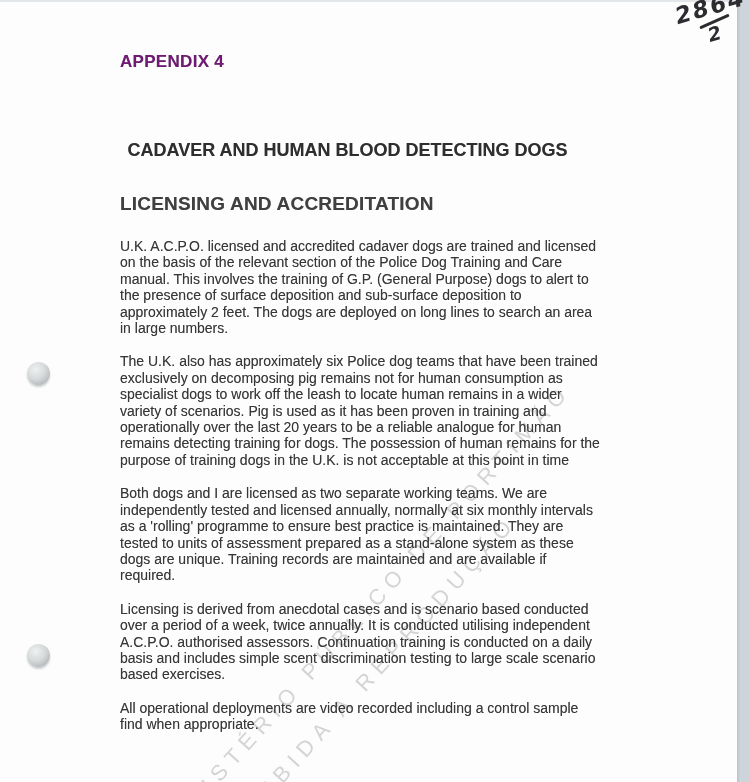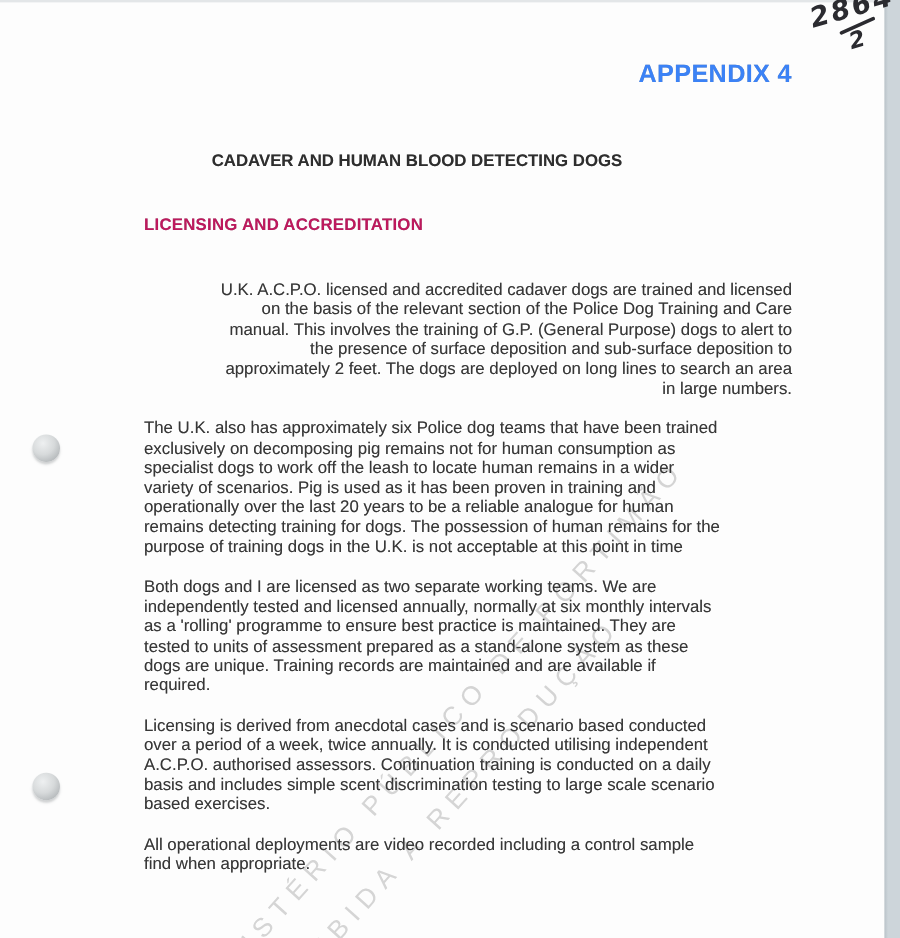--- a/index.html
+++ b/index.html
@@ -53,36 +53,36 @@
   }
   .handnote .den{
     font-size:19px;font-weight:bold;font-style:italic;margin:-1px 0 0 26px;
   }
   
   .content{
     position:absolute;left:120px;top:52px;width:540px;color:#373737;
     z-index:2;text-shadow:0 0 .5px rgba(55,55,55,.45);
   }
   .appendix{
-    font-size:21px;font-weight:bold;color:#3b82f6;letter-spacing:.3px;
-    height:19px;line-height:19px;text-align:right;
+    font-size:17px;font-weight:bold;color:#701a75;letter-spacing:.3px;
+    height:19px;line-height:19px;
   }
   .doc-title{
-    margin-top:51px;width:455px;text-align:center;
-    font-size:14px;font-weight:bold;color:#2e2e2e;line-height:22px;
+    margin-top:68px;width:455px;text-align:center;
+    font-size:18px;font-weight:bold;color:#2e2e2e;line-height:22px;
   }
   .section-heading{
-    margin-top:34px;font-size:14px;font-weight:bold;color:#be185d;
+    margin-top:34px;font-size:19px;font-weight:bold;color:#404040;
     height:18px;line-height:18px;letter-spacing:.2px;
   }
   .para{
     margin-top:0;margin-bottom:17px;
     font-size:14px;line-height:16.4px;white-space:pre;
   }
-  .para.first{margin-top:37px;text-align:right;}
+  .para.first{margin-top:25px;}
 </style>
 </head>
 <body>
 
 <div class="page">
 
   <div class="edge-strip-top"></div>
   <div class="edge-strip-right"></div>
 
   <div class="wm l1">MINISTÉRIO PÚBLICO DE PORTIMÃO</div>

